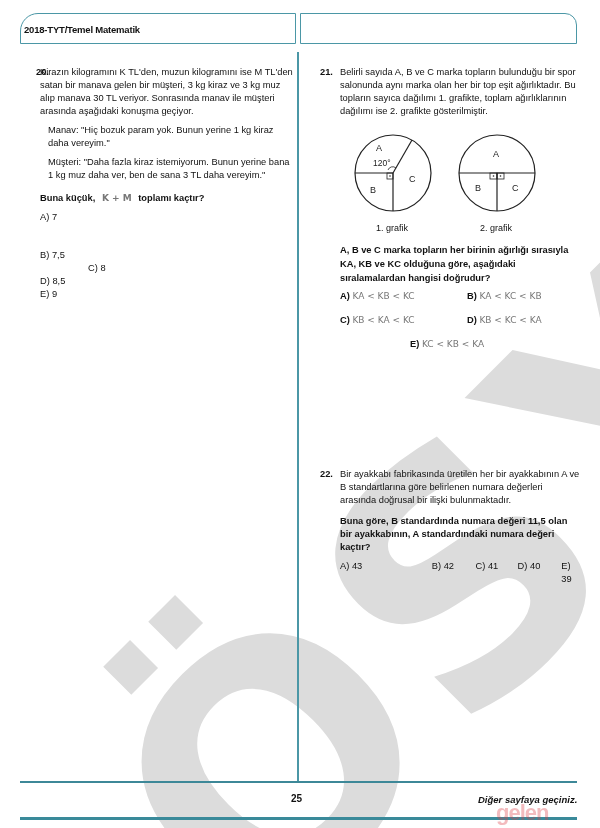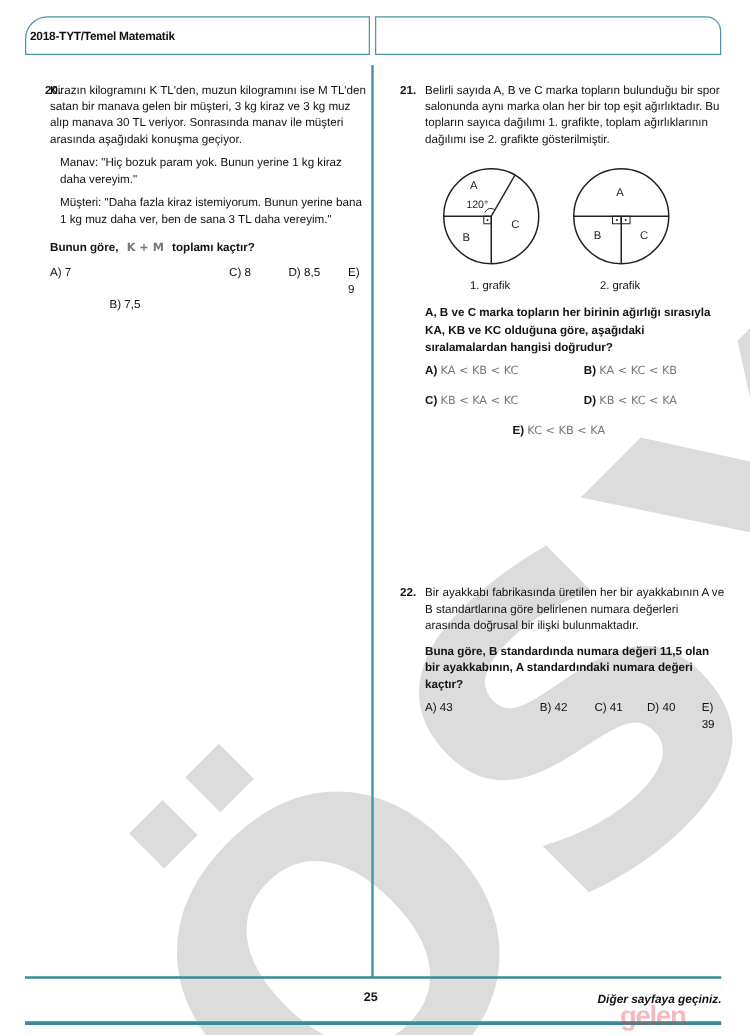--- a/index.html
+++ b/index.html
@@ -35,25 +35,25 @@
 
 <div class="vdivider"></div>
 
 <div class="q" style="left:20px;top:66px;width:272px;">
   <span class="qnum" style="left:16px;top:0;">20.</span>
   <div class="qbody" style="left:20px;top:0;width:254px;">
     <p class="p">Kirazın kilogramını K TL'den, muzun kilogramını ise M TL'den satan bir manava gelen bir müşteri, 3 kg kiraz ve 3 kg muz alıp manava 30 TL veriyor. Sonrasında manav ile müşteri arasında aşağıdaki konuşma geçiyor.</p>
     <p class="p dialog">Manav: "Hiç bozuk param yok. Bunun yerine 1 kg kiraz daha vereyim."</p>
     <p class="p dialog">Müşteri: "Daha fazla kiraz istemiyorum. Bunun yerine bana 1 kg muz daha ver, ben de sana 3 TL daha vereyim."</p>
     <p class="p bold" style="margin-top:10px;">
-      <span>Bunun göre,</span>
+      <span>Buna küçük,</span>
       <span class="math" style="margin:13px 4px;">K + M</span>
       <span>toplamı kaçtır?</span>
     </p>
-    <div class="choices" style="margin-top:4px;">
+    <div class="choices" style="margin-top:4px;flex-direction:column;">
       <span class="choice" style="width:52px;">A) 7</span>
       <span class="choice" style="width:52px;margin-top:25px;">B) 7,5</span>
       <span class="choice" style="width:52px;margin-left:48px;">C) 8</span>
       <span class="choice" style="width:52px;">D) 8,5</span>
       <span class="choice">E) 9</span>
     </div>
   </div>
 </div>
 
 <div class="q" style="left:320px;top:66px;width:260px;">

